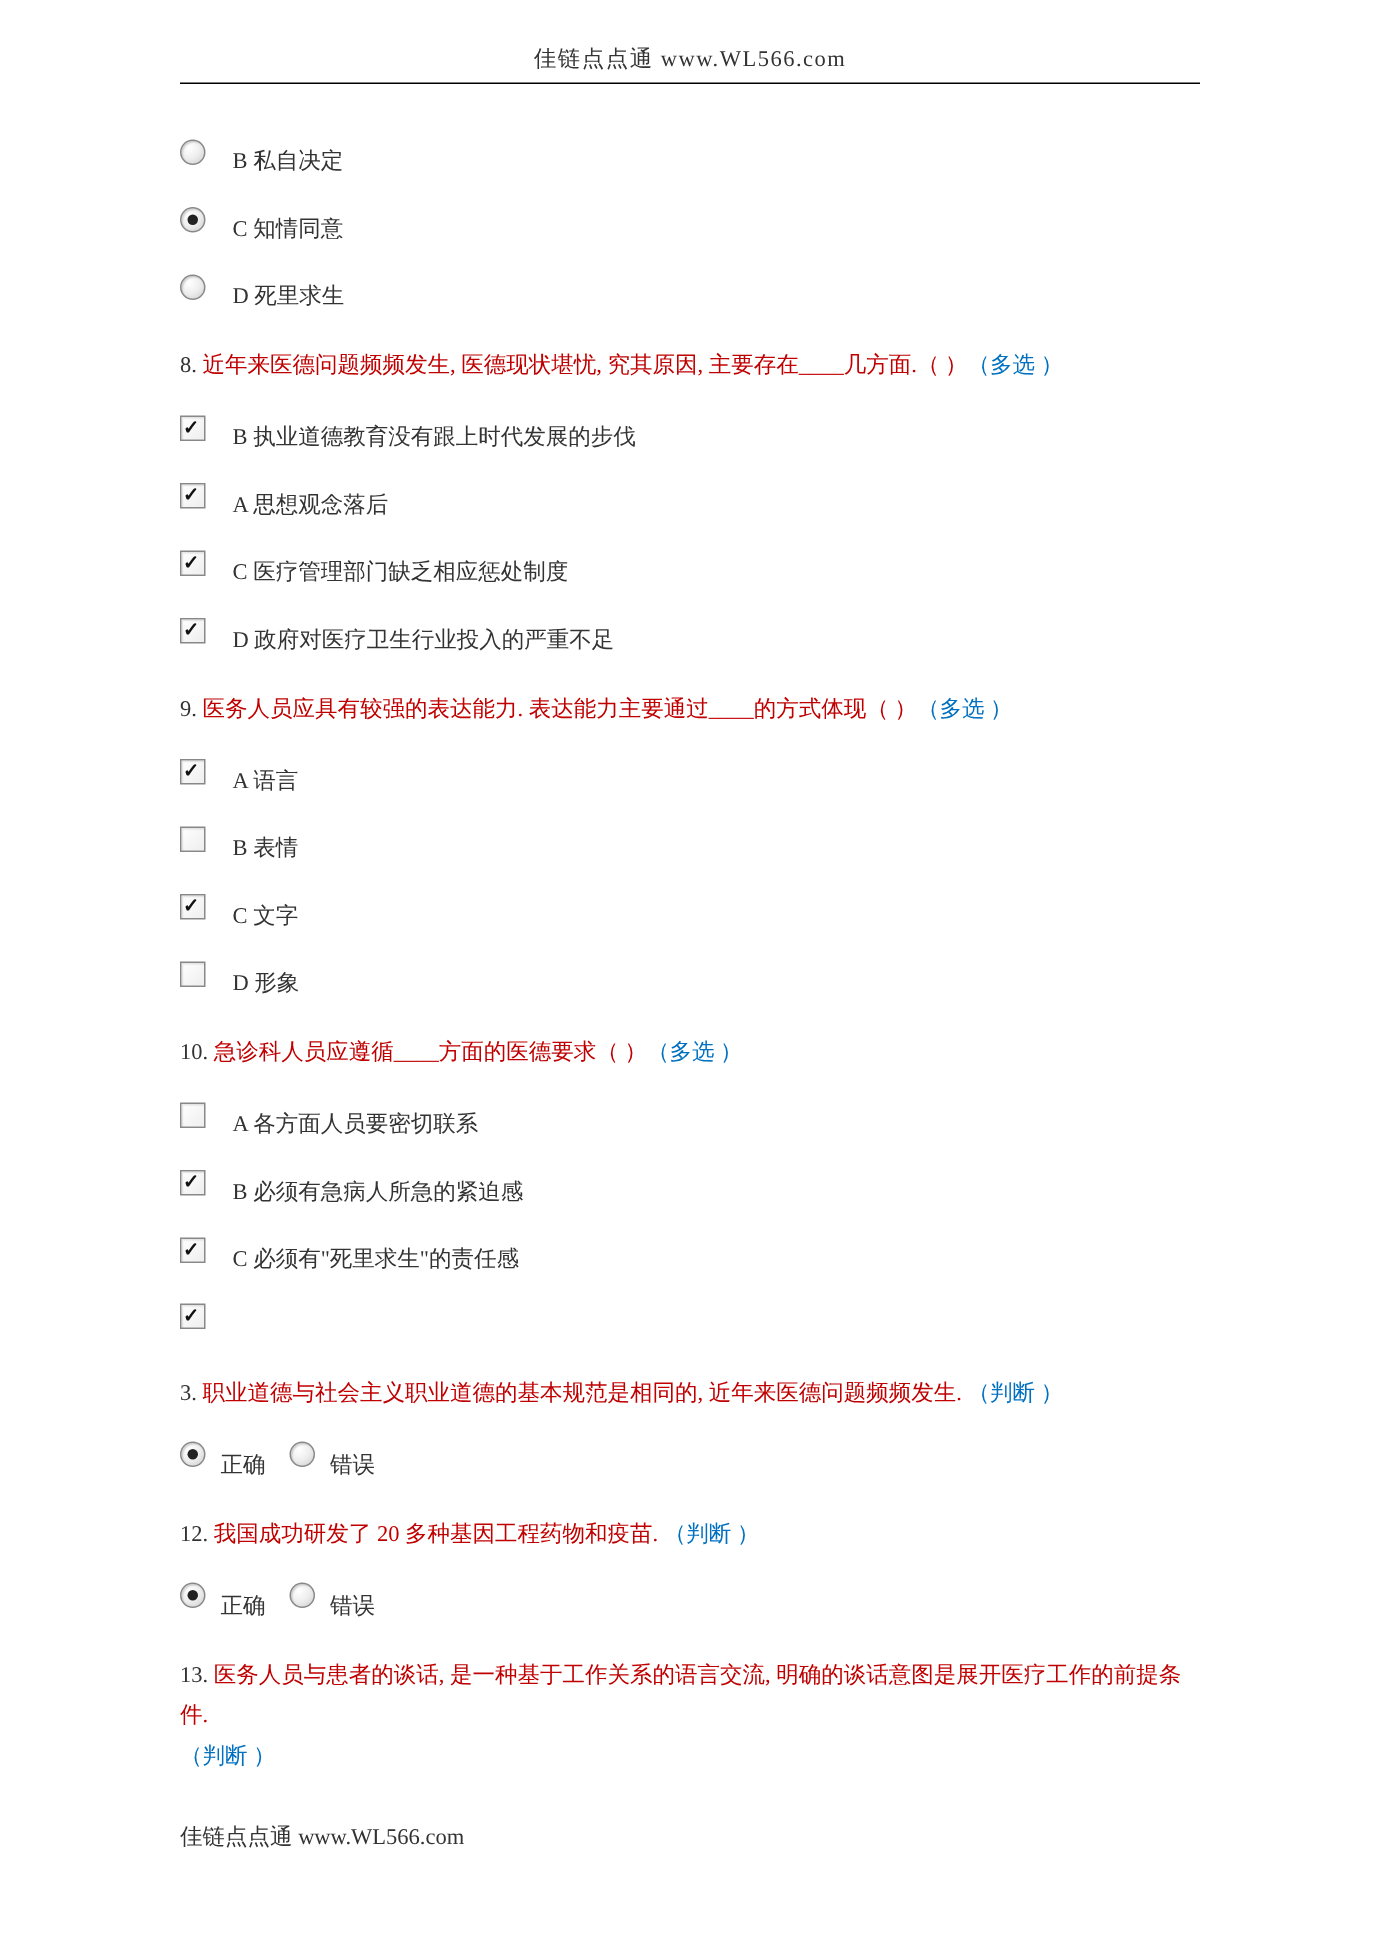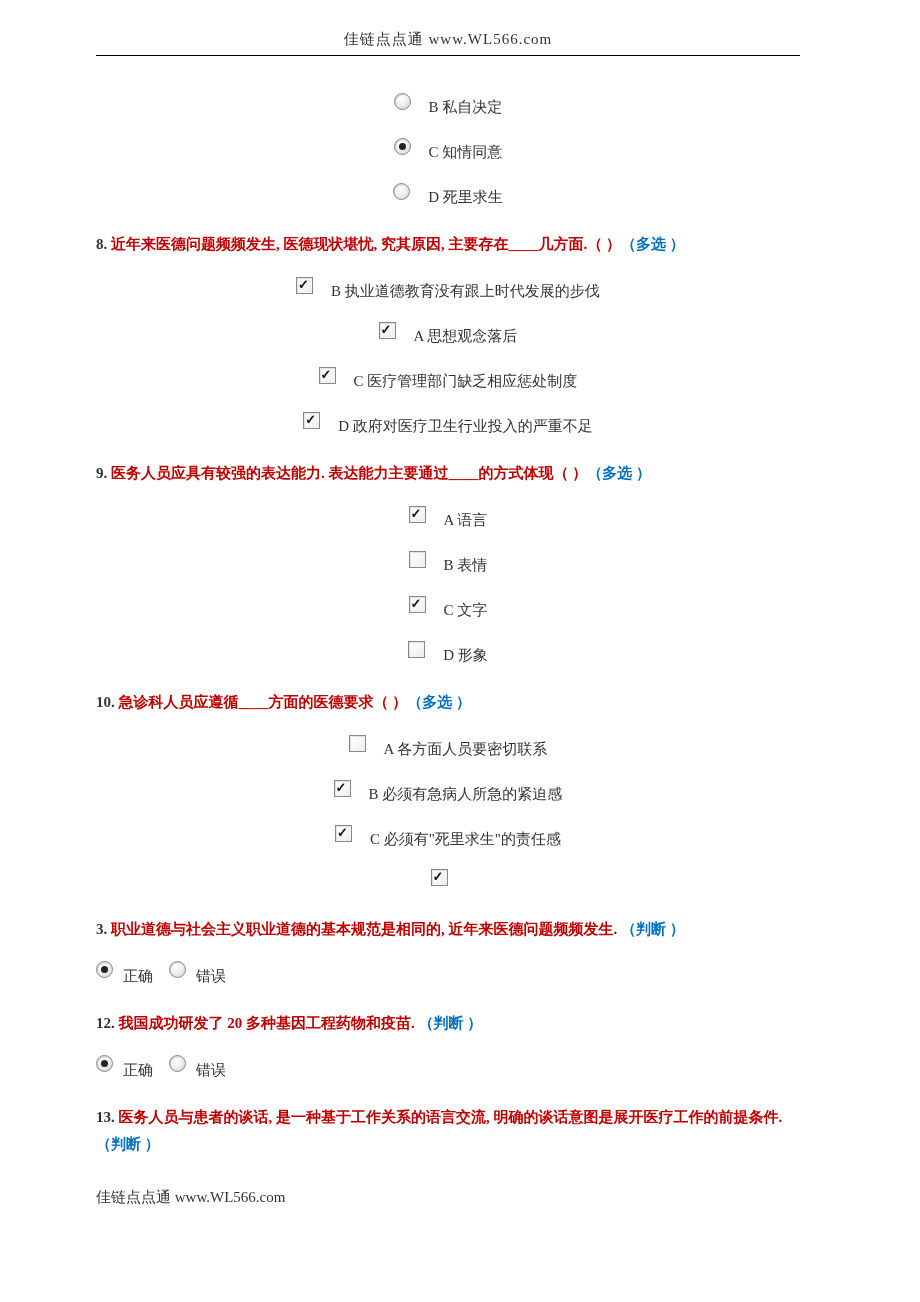--- a/index.html
+++ b/index.html
@@ -3,37 +3,36 @@
   <meta charset="utf-8">
   <style>
     body {
       margin: 0;
       padding: 0;
       background: #fff;
       font-family: "SimSun", "宋体", serif;
       width: 920px;
     }
     .page {
-      padding: 30px 120px 40px 96px;
+      padding: 30px 120px 40px 120px;
     }
     .header {
       text-align: center;
       font-size: 15px;
       color: #333;
       padding-bottom: 6px;
       border-bottom: 1.5px solid #000;
       margin-bottom: 40px;
       letter-spacing: 1px;
     }
     .option-row {
       display: flex;
       align-items: center;
       margin-bottom: 26px;
       font-size: 15px;
-      justify-content: center;
     }
     .radio, .checkbox {
       width: 15px;
       height: 15px;
       display: inline-block;
       margin-right: 18px;
       flex-shrink: 0;
       position: relative;
       top: -4px;
     }
@@ -70,21 +69,20 @@
     }
     .opt-text {
       color: #333;
       position: relative;
       top: 2px;
     }
     .question {
       margin-bottom: 22px;
       font-size: 15px;
       line-height: 1.8;
-      font-weight: bold;
     }
     .q-num { color: #333; }
     .q-text { color: #c00000; }
     .q-tag { color: #0070c0; }
     .inline-group {
       display: flex;
       align-items: flex-start;
       margin-bottom: 26px;
       font-size: 15px;
     }

